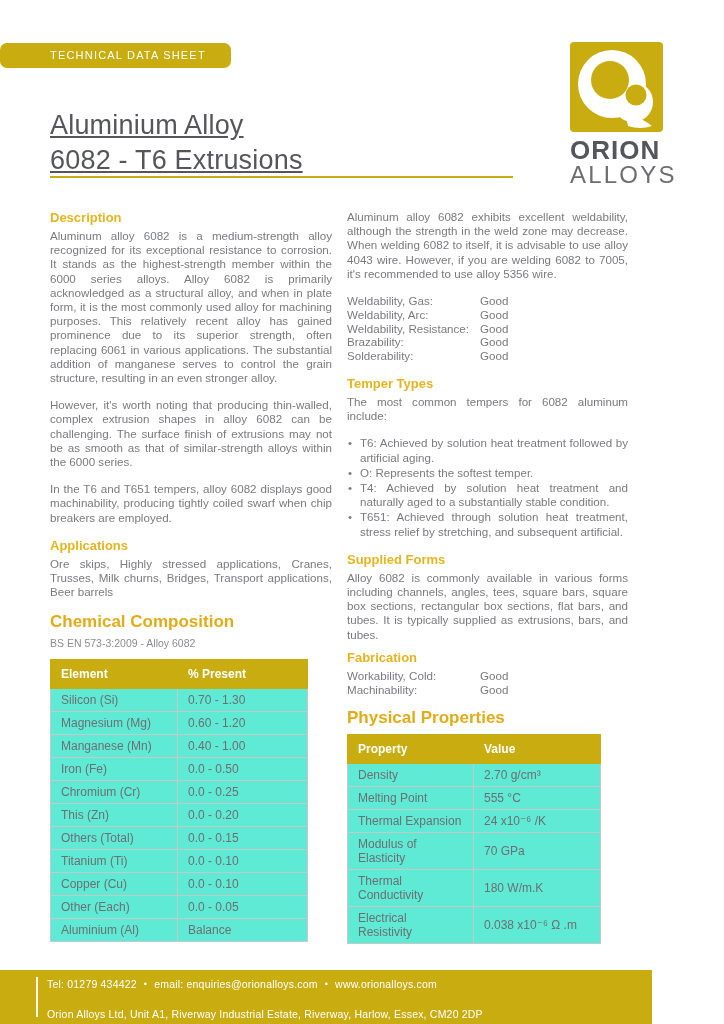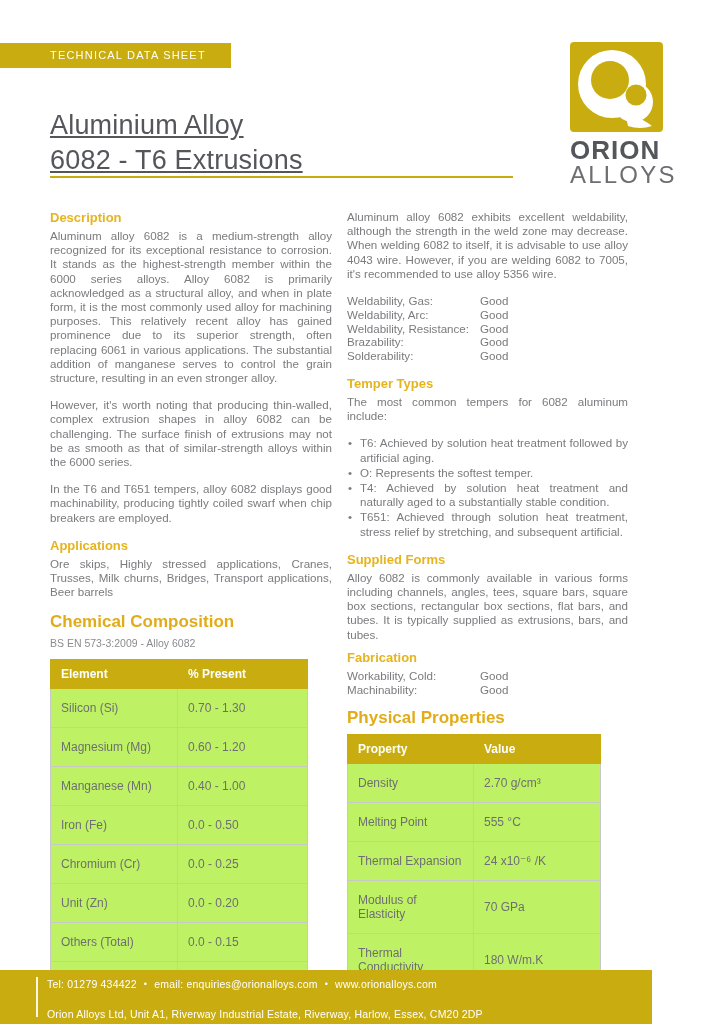--- a/index.html
+++ b/index.html
@@ -14,21 +14,21 @@
   *{box-sizing:border-box;}
   html,body{margin:0;padding:0;}
   body{
     width:724px;height:1024px;position:relative;background:#ffffff;overflow:hidden;
     font-family:"Liberation Sans","DejaVu Sans",sans-serif;
   }
   
   .banner{
     position:absolute;top:43px;left:0;width:231px;height:25px;
     background:var(--gold);color:#fff;font-size:11px;letter-spacing:1.2px;
-    line-height:25px;padding-left:50px;font-weight:normal;
+    line-height:25px;padding-left:50px;font-weight:normal;border-radius:7px;
   }
   
   .title-block{position:absolute;left:50px;top:108px;color:var(--title-gray);text-decoration:underline;}
   .title-line{font-size:27px;line-height:35px;letter-spacing:0.2px;font-weight:normal;margin:0;}
   .title-rule{position:absolute;left:50px;top:176px;width:463px;height:2px;background:var(--gold);}
   
   .logo{position:absolute;left:570px;top:42px;width:100px;}
   .logo-square{display:block;}
   .logo-orion{font-size:26px;font-weight:bold;color:#54565B;letter-spacing:1px;line-height:26px;margin-top:5px;}
   .logo-alloys{font-size:24px;font-weight:normal;color:#6D6E71;letter-spacing:2.2px;line-height:24px;}
@@ -49,21 +49,21 @@
   .bullets{margin:13px 0 13px;padding:0;list-style:none;}
   .bullets li{position:relative;padding-left:13px;color:var(--body-gray);font-size:11.6px;
     line-height:14.2px;text-align:justify;margin:0 0 1px;}
   .bullets li::before{content:"\2022";position:absolute;left:1px;}
   
   table{border-collapse:collapse;font-size:12px;color:var(--cell-gray);table-layout:fixed;}
   table.chem{width:257px;}
   table.phys{width:253px;}
   th{background:var(--gold);color:#fff;text-align:left;font-weight:bold;
     padding:7px 10px;border:1px solid var(--gold);font-size:12px;}
-  td{border:1px solid var(--border-gray);padding:12px 10px;background:#bef264;}
+  td{border:1px solid var(--border-gray);padding:4px 10px;background:#5eead4;}
   
   .footer{position:absolute;left:0;top:970px;width:652px;height:54px;background:var(--gold);color:#fff;}
   .footer-rule{position:absolute;left:36px;top:7px;height:40px;width:2px;background:rgba(255,255,255,0.9);}
   .footer-line{position:absolute;left:47px;font-size:10.5px;letter-spacing:0.2px;white-space:nowrap;}
   .footer-line1{top:8px;}
   .footer-line2{top:38px;}
   .footer-sep{display:inline-block;margin:0 7px;font-size:9px;vertical-align:1px;}
   .f-link{color:#fff;text-decoration:none;cursor:pointer;}
 </style>
 </head>
@@ -129,21 +129,21 @@
         </tr>
       <tr>
           <td>Iron (Fe)</td>
           <td>0.0 - 0.50</td>
         </tr>
       <tr>
           <td>Chromium (Cr)</td>
           <td>0.0 - 0.25</td>
         </tr>
       <tr>
-          <td>Unit (Zn)</td>
+          <td>This (Zn)</td>
           <td>0.0 - 0.20</td>
         </tr>
       <tr>
           <td>Others (Total)</td>
           <td>0.0 - 0.15</td>
         </tr>
       <tr>
           <td>Titanium (Ti)</td>
           <td>0.0 - 0.10</td>
         </tr>

